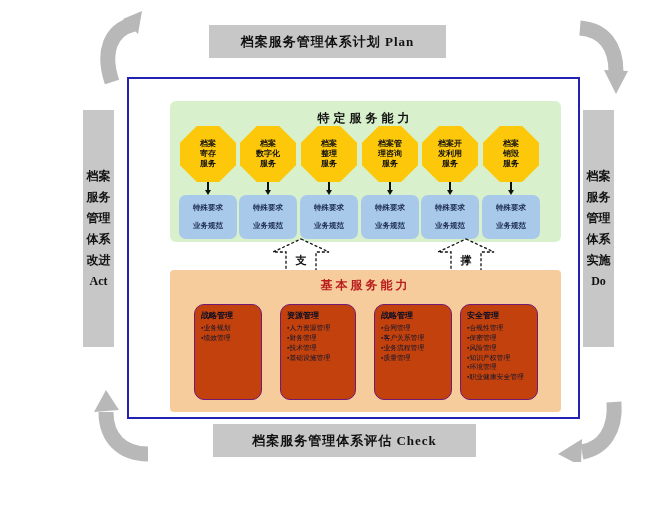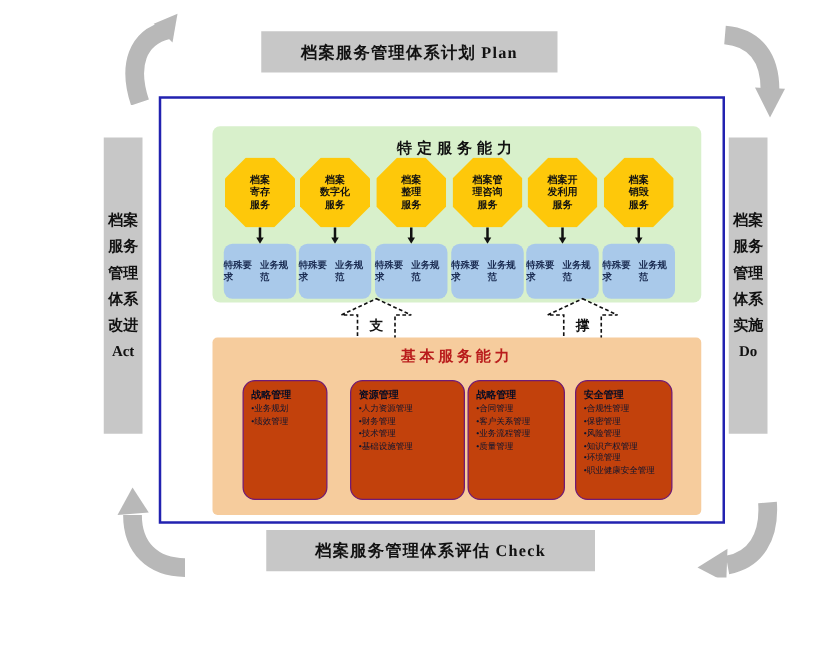--- a/index.html
+++ b/index.html
@@ -25,37 +25,37 @@
 
   .svc-col{position:absolute;top:0;width:60px;height:141px;}
   .octagon{position:absolute;left:2px;top:25px;width:56px;height:56px;background:#fec80a;
            clip-path:polygon(30% 0,70% 0,100% 30%,100% 70%,70% 100%,30% 100%,0 70%,0 30%);
            display:flex;align-items:center;justify-content:center;text-align:center;
            font-weight:bold;font-size:8px;line-height:1.25;color:#111;white-space:pre-line;}
   .connector{position:absolute;left:29px;top:81px;width:2px;height:9px;background:#111;}
   .connector-head{position:absolute;left:27px;top:89px;width:0;height:0;
            border-left:3px solid transparent;border-right:3px solid transparent;border-top:5px solid #111;}
   .req-box{position:absolute;left:1px;top:94px;width:58px;height:44px;background:#a9c9ea;border-radius:7px;
-           display:flex;flex-direction:row;align-items:center;justify-content:space-around;padding:4px 0;box-sizing:border-box;
+           display:flex;flex-direction:column;align-items:center;justify-content:space-around;padding:4px 0;box-sizing:border-box;
            font-weight:bold;font-size:7.5px;color:#1b2c52;}
 
   
   .support-arrow{position:absolute;width:58px;height:34px;}
   .support-char{position:absolute;left:0;top:15px;width:100%;text-align:center;font-size:11px;font-weight:bold;color:#111;}
 
   
   #orange-panel{position:absolute;left:41px;top:191px;width:391px;height:142px;background:#f6cc9d;border-radius:4px;}
   #orange-title{position:absolute;left:0;top:7px;width:100%;text-align:center;font-weight:bold;font-size:12px;letter-spacing:3px;color:#b91c1c;}
   .group-box{position:absolute;top:34px;height:96px;background:#c2410c;border:1px solid #701a75;border-radius:10px;
              box-sizing:border-box;padding:5px 4px 3px 6px;color:#0a1430;}
   .group-title{font-weight:bold;font-size:8px;margin-bottom:2px;color:#060d24;}
   .group-box ul{list-style:none;margin:0;padding:0;font-size:6.8px;line-height:1.45;}
   .group-box li::before{content:"\2022 ";font-weight:bold;}
   #group-0{left:24px;width:68px;}
-  #group-1{left:110px;width:92px;}
+  #group-1{left:110px;width:76px;}
   #group-2{left:204px;width:78px;}
   #group-3{left:290px;width:78px;}
 
   
   .corner-arrow{position:absolute;}
 
   
   #caption{position:absolute;left:0;top:486px;width:100%;text-align:center;font-weight:bold;font-size:12.5px;color:#111;letter-spacing:1px;}
 </style>
 </head>

